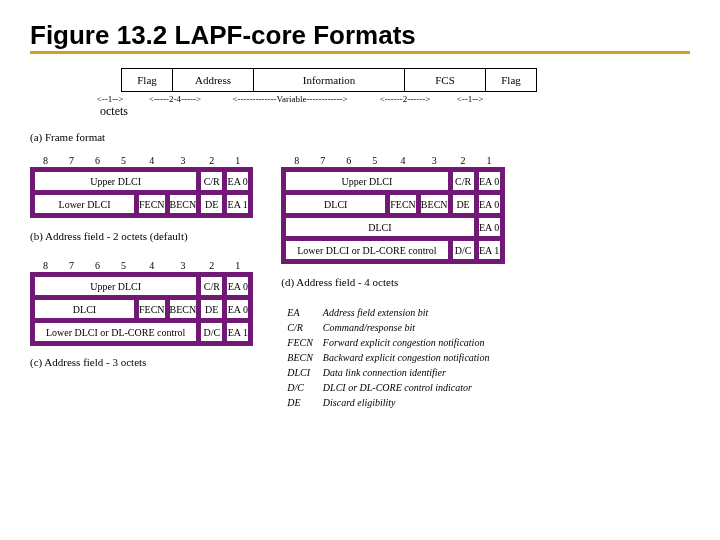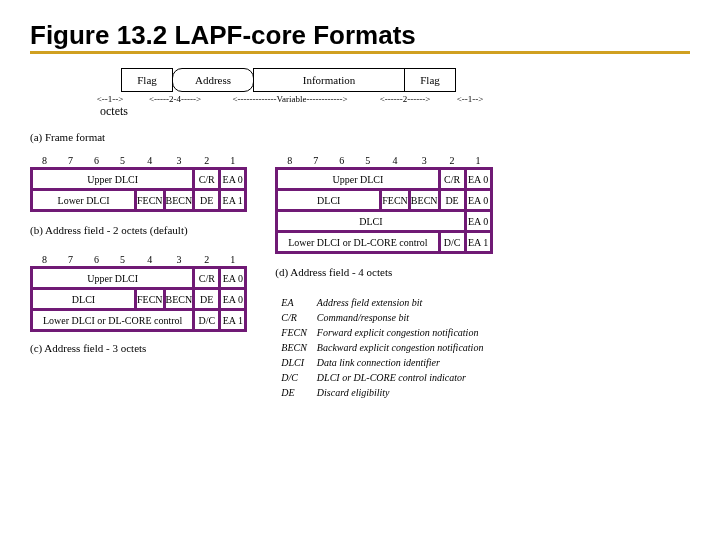--- a/index.html
+++ b/index.html
@@ -32,21 +32,21 @@
   }
   .ff .cell {
     border: 1px solid #000;
     height: 22px;
     display: flex;
     align-items: center;
     justify-content: center;
     margin-right: -1px;
   }
   .flag { width: 50px; }
-  .addr { width: 80px; border-radius: 10px; }
+  .addr { width: 80px; }
   .info { width: 150px; }
   .fcs  { width: 80px; }
   .flag2{ width: 50px; }
 
   .ff2 {
     display: flex;
     font-size: 9px;
     margin-left: 55px;
     margin-top: 2px;
   }
@@ -54,21 +54,21 @@
 
   .octets { font-size: 12px; margin-left: 70px; margin-top: 0; }
 
   .cap { font-size: 11px; margin-top: 12px; }
 
   .addrtab {
     border-collapse: collapse;
     font-size: 10px;
   }
   .addrtab td, .addrtab th {
-    border: 3px solid #701a75;
+    border: 5px solid #701a75;
     height: 18px;
     text-align: center;
     padding: 0;
   }
   .addrtab th {
     border: none;
     font-weight: normal;
     height: 14px;
   }
   .bit { width: 26px; }
@@ -87,20 +87,21 @@
 </head>
 <body>
 
 <div class="title">Figure 13.2 LAPF-core Formats</div>
 
 <div class="section">
   <div class="ff">
     <div class="cell flag">Flag</div>
     <div class="cell addr">Address</div>
     <div class="cell info">Information</div>
+    <div class="cell fcs">FCS</div>
     <div class="cell flag2">Flag</div>
   </div>
   <div class="ff2">
     <span style="width:50px">&lt;--1--&gt;</span>
     <span style="width:80px">&lt;-----2-4-----&gt;</span>
     <span style="width:150px">&lt;-------------Variable------------&gt;</span>
     <span style="width:80px">&lt;------2------&gt;</span>
     <span style="width:50px">&lt;--1--&gt;</span>
   </div>
   <div class="octets">octets</div>

